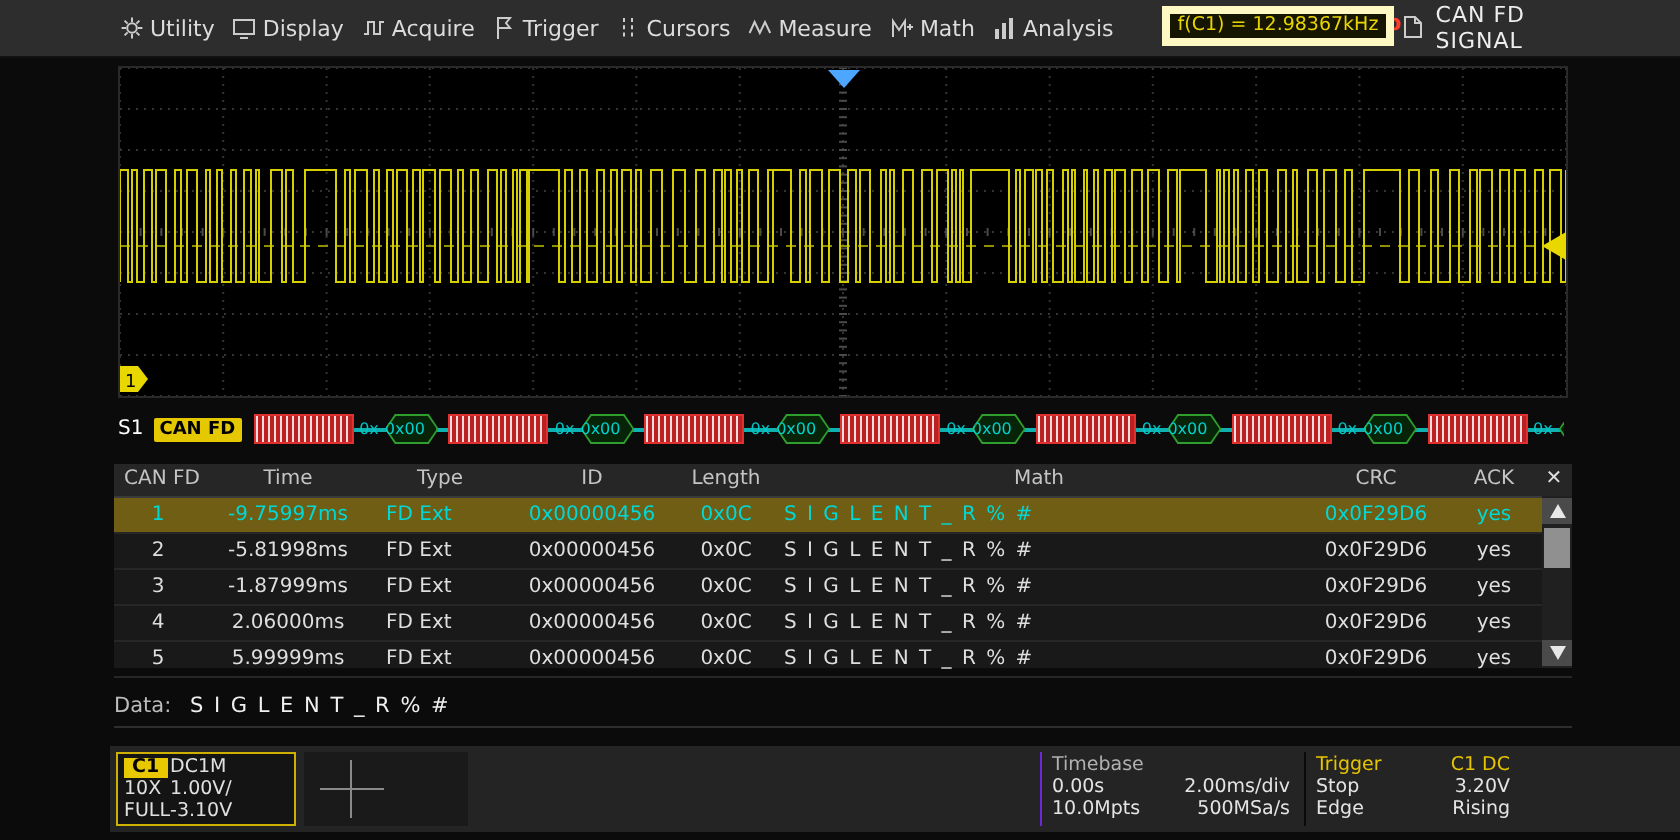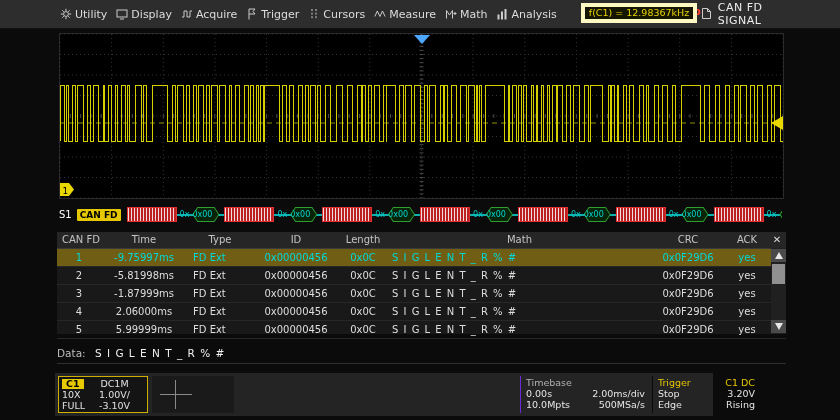--- a/index.html
+++ b/index.html
@@ -66,27 +66,27 @@
                  border-right:4px solid transparent;border-top:7px solid #e8e8e8;}
   .sb-thumb{position:absolute;left:1px;right:1px;top:16px;height:20px;background:#909090;cursor:grab;}
 
   
   .data-line{position:absolute;left:57px;top:343px;width:729px;height:20px;line-height:20px;
              font-size:10.5px;border-bottom:1px solid #2e2e2e;}
   .dl-label{color:#bdbdbd;margin-right:6px;}
   .dl-value{color:#f0f0f0;letter-spacing:1px;}
 
   
-  .statusbar{position:absolute;left:55px;top:373px;width:658px;height:43px;background:#242424;}
+  .statusbar{position:absolute;left:55px;top:373px;width:785px;height:43px;background:#242424;}
   .chbox{position:absolute;left:3px;top:3px;width:90px;height:37px;border:1px solid #cdb000;box-sizing:border-box;
          display:grid;grid-template-columns:auto 1fr;grid-auto-rows:11px;align-items:center;
          padding:1px 3px;font-size:9.5px;cursor:pointer;background:#141414;}
   .chchip{background:#e8c800;color:#000;font-weight:bold;padding:0 4px;justify-self:start;line-height:10px;}
   .chl{color:#e0e0e0;}
-  .chv{color:#e0e0e0;text-align:center;}
+  .chv{color:#e0e0e0;text-align:left;}
   .xbox{position:absolute;left:97px;top:3px;width:82px;height:37px;background:#1a1a1a;}
   .plus-h{position:absolute;left:8px;top:18px;width:32px;height:1px;background:#8a8a8a;}
   .plus-v{position:absolute;left:23px;top:4px;width:1px;height:29px;background:#8a8a8a;}
   .tbbox{position:absolute;left:465px;top:3px;width:130px;height:37px;border-left:1px solid #6d28d9;
          font-size:9.5px;padding:1px 5px;box-sizing:border-box;cursor:pointer;}
   .tb-title{color:#b0b0b0;height:11px;line-height:11px;}
   .kv2{display:grid;grid-template-columns:1fr auto;grid-auto-rows:11px;align-items:center;color:#e4e4e4;}
   .kv2 .r{text-align:right;}
   .trbox{position:absolute;left:597px;top:3px;width:108px;height:37px;border-left:1px solid #0a0a0a;
          font-size:9.5px;padding:1px 5px;box-sizing:border-box;cursor:pointer;}

